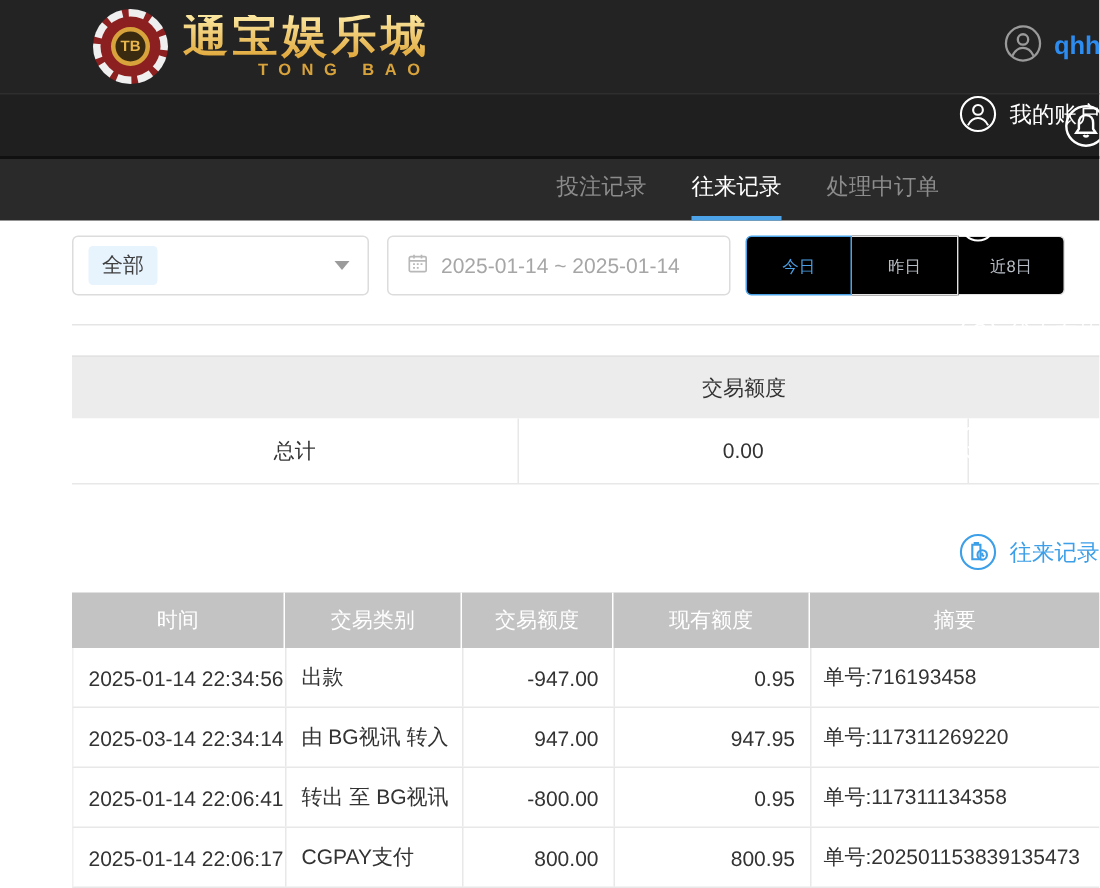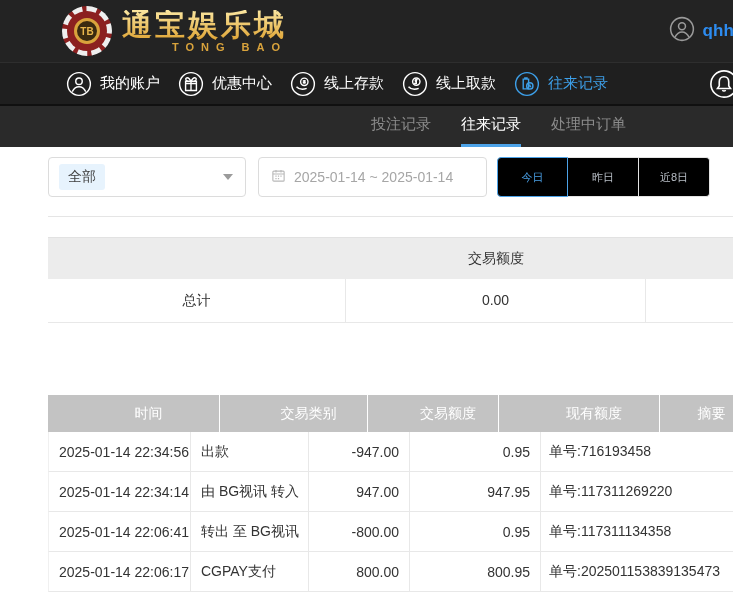--- a/index.html
+++ b/index.html
@@ -19,22 +19,22 @@
   .brand-cn { font-size:30px; font-weight:bold; letter-spacing:3px; line-height:30px;
     background:linear-gradient(#fbe7a1,#dfa536); -webkit-background-clip:text;
     background-clip:text; color:transparent; }
   .brand-en { font-size:11px; font-weight:bold; letter-spacing:7px; color:#d9a33c;
     align-self:flex-end; margin-top:1px; }
   .user-block { position:absolute; right:-14px; top:0; height:62px;
     display:flex; align-items:center; gap:8px; }
   .user-name { color:#2d8cf0; font-size:17px; font-weight:bold; }
 
   
-  .nav-bar { height:42px; background:#1f1f1f; display:flex; align-items:center;
-    padding-left:66px; gap:18px; position:relative; border-top:1px solid #2e2e2e; }
+  .nav-bar { height:42px; background:#1f1f1f; display:flex; align-items:flex-end;
+    padding-left:66px; gap:47px; position:relative; border-top:1px solid #2e2e2e;flex-direction:column; }
   .nav-item { display:flex; align-items:center; gap:8px; color:#fff;
     font-size:15px; cursor:pointer; white-space:nowrap; }
   .nav-item.active { color:#3d9fe8; }
   .nav-item svg { display:block; }
   .nav-bell { position:absolute; right:-6px; top:6px; }
 
   
   .subtab-bar { height:43px; background:#2a2a2a; border-top:2px solid #101010;
     position:relative; }
   .subtabs { position:absolute; left:371px; top:0; height:100%；
@@ -77,21 +77,21 @@
   .sc1 { width:298px; text-align:center; }
   .sc2 { width:300px; text-align:center; }
   .sc3 { flex:1; }
   .sum-row .sc1, .sum-row .sc2 { align-self:stretch; line-height:43px;
     border-right:1px solid #e8e8e8; }
 
   
   .main-table { margin-top:72px; width:685px; font-size:14px; color:#333; }
   .t-head { display:flex; height:37px; background:#c3c3c3; }
   .t-head .th { display:flex; align-items:center; justify-content:center;
-    color:#fff; font-size:14px; border-right:1px solid #fff;margin-left:30px; }
+    color:#fff; font-size:14px; border-right:1px solid #fff; }
   .t-head .th:last-child { border-right:none; }
   .t-row { display:flex; height:40px; border-bottom:1px solid #e8e8e8;
     border-left:1px solid #f0f0f0; background:#fff; }
   .t-row .td { display:flex; align-items:center; border-right:1px solid #e8e8e8;
     white-space:nowrap; overflow:hidden; }
   .t-row .td:last-child { border-right:none; }
   .c1 { width:142px; } .c2 { width:118px; } .c3 { width:101px; }
   .c4 { width:131px; } .c5 { flex:1; }
   .t-row .c1 { padding-left:10px; }
   .t-row .c2 { padding-left:10px; }
@@ -241,21 +241,21 @@
       <div class="th c5">摘要</div>
     </div>
     <div class="t-row">
       <div class="td c1">2025-01-14 22:34:56</div>
       <div class="td c2">出款</div>
       <div class="td c3">-947.00</div>
       <div class="td c4">0.95</div>
       <div class="td c5">单号:716193458</div>
     </div>
     <div class="t-row">
-      <div class="td c1">2025-01-14 22:34:14</div>
+      <div class="td c1">2025-03-14 22:34:14</div>
       <div class="td c2">由 BG视讯 转入</div>
       <div class="td c3">947.00</div>
       <div class="td c4">947.95</div>
       <div class="td c5">单号:117311269220</div>
     </div>
     <div class="t-row">
       <div class="td c1">2025-01-14 22:06:41</div>
       <div class="td c2">转出 至 BG视讯</div>
       <div class="td c3">-800.00</div>
       <div class="td c4">0.95</div>

